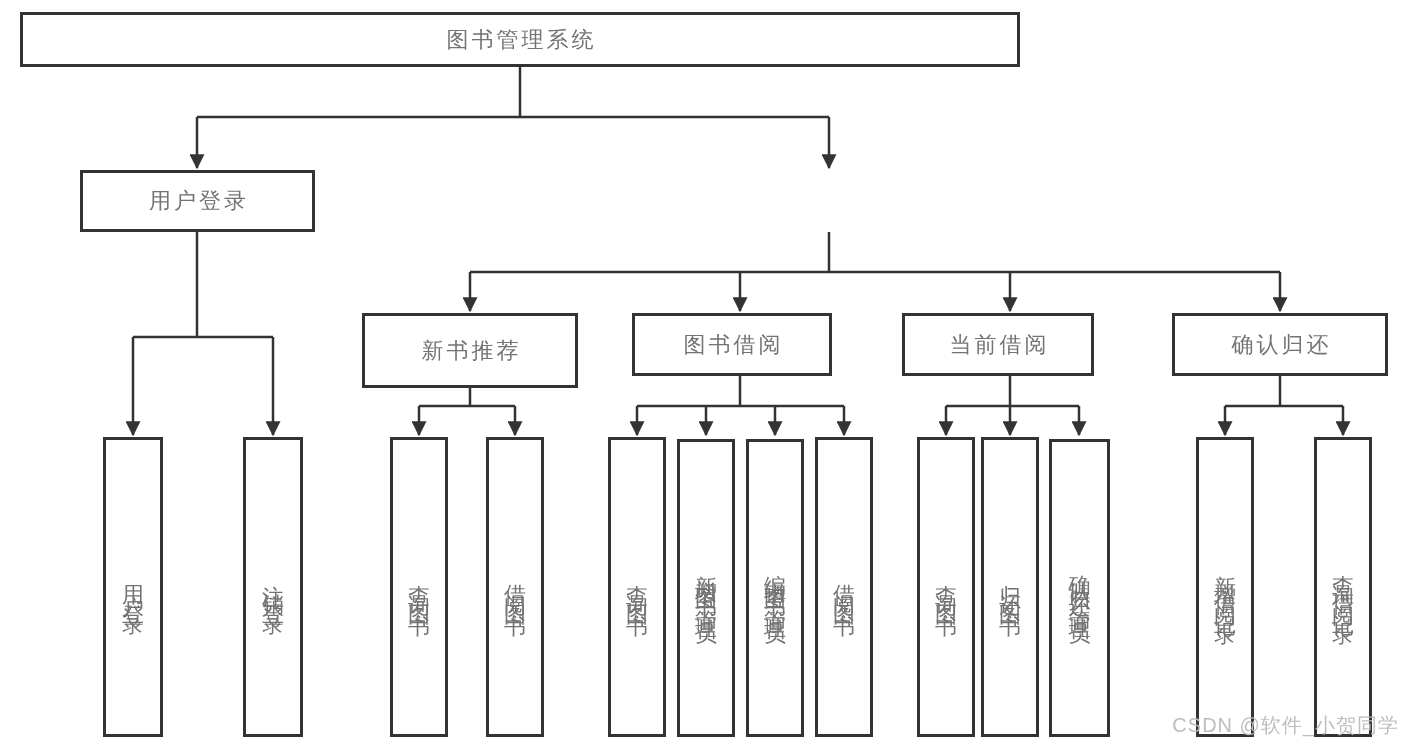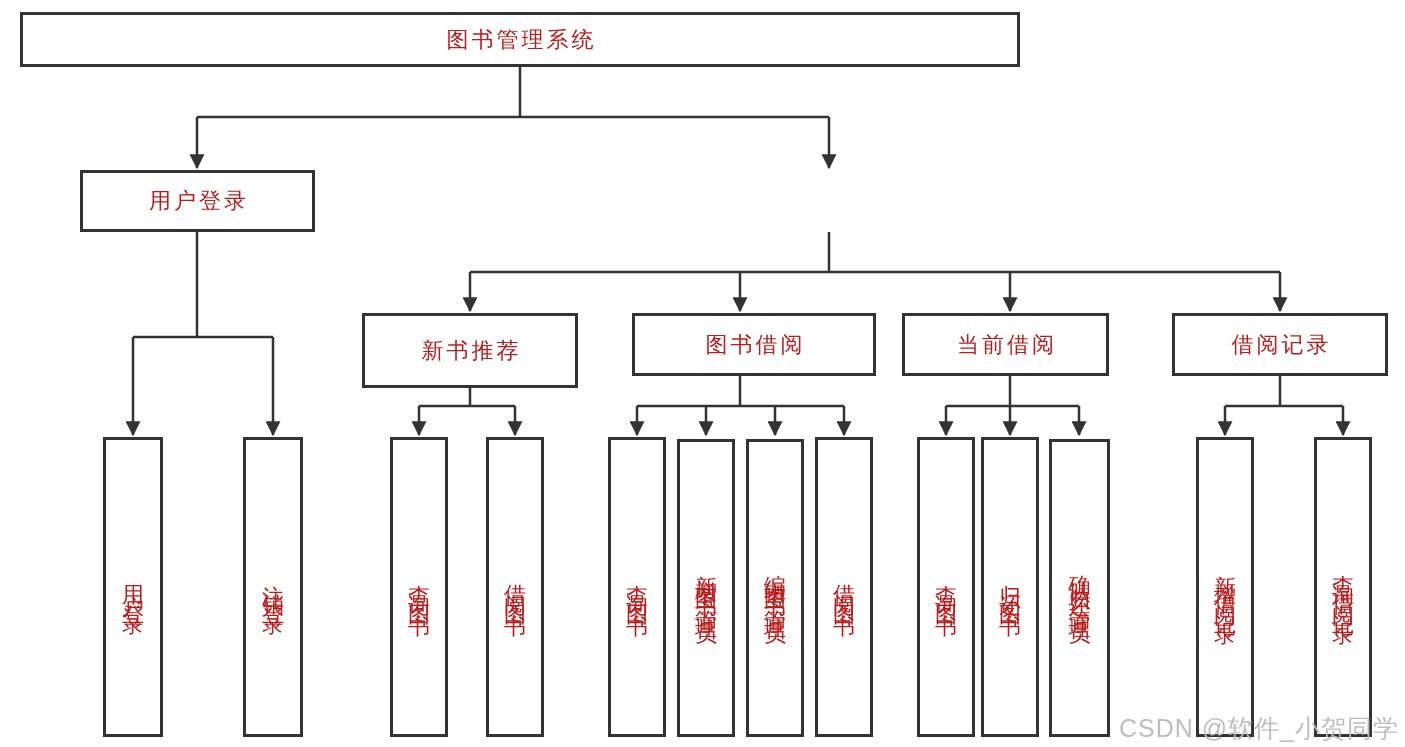--- a/index.html
+++ b/index.html
@@ -24,42 +24,42 @@
   .node {
     position: absolute;
     box-sizing: border-box;
     background: #ffffff;
     border: 3px solid #333333;
     display: flex;
     align-items: center;
     justify-content: center;
   }
   .node .lbl {
-    color: #b91c1c;
+    color: #737373;
     font-size: 22px;
     white-space: nowrap;
     line-height: 1;
   }
   .node.h .lbl {
     letter-spacing: 3px;
     text-indent: 3px;
   }
   .node.v .lbl {
     writing-mode: vertical-rl;
     text-orientation: mixed;
     letter-spacing: 10px;
   }
   .node.v.long .lbl {
     letter-spacing: 7px;
   }
   .watermark {
     position: absolute;
     top: 712px;
     right: 6px;
-    font-size: 25px;
+    font-size: 20px;
     color: rgba(185, 185, 185, 0.95);
     letter-spacing: 1px;
     white-space: nowrap;
     z-index: 5;
   }
 </style>
 </head>
 <body>
 
 <div class="canvas">
@@ -104,28 +104,28 @@
     <span class="lbl">图书管理系统</span>
   </div>
 
   <div class="node h" style="left:80px;top:170px;width:235px;height:62px">
     <span class="lbl">用户登录</span>
   </div>
 
   <div class="node h" style="left:362px;top:313px;width:216px;height:75px">
     <span class="lbl">新书推荐</span>
   </div>
-  <div class="node h" style="left:632px;top:313px;width:244px;height:63px">
+  <div class="node h" style="left:632px;top:313px;width:200px;height:63px">
     <span class="lbl">图书借阅</span>
   </div>
-  <div class="node h" style="left:902px;top:313px;width:207px;height:63px">
+  <div class="node h" style="left:902px;top:313px;width:192px;height:63px">
     <span class="lbl">当前借阅</span>
   </div>
   <div class="node h" style="left:1172px;top:313px;width:216px;height:63px">
-    <span class="lbl">借阅记录</span>
+    <span class="lbl">确认归还</span>
   </div>
 
   <div class="node v" style="left:103px;top:437px;width:60px;height:300px">
     <span class="lbl">用户登录</span>
   </div>
   <div class="node v" style="left:243px;top:437px;width:60px;height:300px">
     <span class="lbl">注销登录</span>
   </div>
 
   <div class="node v" style="left:390px;top:437px;width:58px;height:300px">

